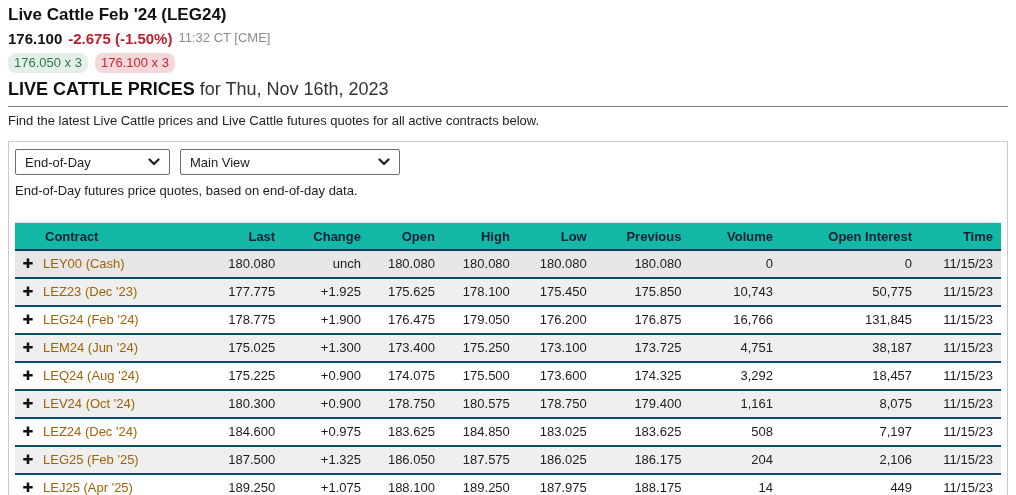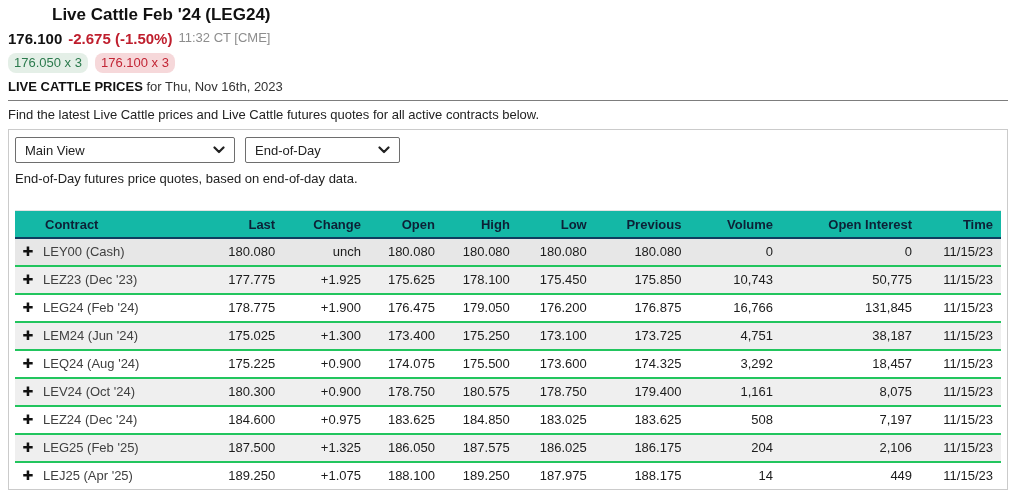--- a/index.html
+++ b/index.html
@@ -11,44 +11,43 @@
   }
   .wrap { padding: 4px 8px 0 8px; }
 
   
   .sym-title {
     font-size: 17px;
     font-weight: 700;
     color: #111;
     line-height: 21px;
     margin-bottom: 5px;
-    margin-left: 44px;
   }
   .price-line {
     display: flex;
     align-items: flex-start;
     gap: 6px;
     margin-bottom: 6px;
   }
   .last-price { font-size: 15px; font-weight: 700; color: #111; }
   .price-change { font-size: 15px; font-weight: 700; color: #bf1e2d; }
   .quote-time { font-size: 13px; color: #8d8d8d; }
   .bidask-line { display: flex; gap: 7px; margin-bottom: 6px; }
   .quote-box {
     font-size: 13px;
     line-height: 14px;
     padding: 3px 6px;
     border-radius: 8px;
   }
   .bid-box { color: #2b7a4d; background: #e4efe7; }
   .ask-box { color: #c22535; background: #f6d8da; }
-  .prices-for { font-size: 13px; color: #333; margin-bottom: 6px; }
+  .prices-for { font-size: 18px; color: #333; margin-bottom: 6px; }
   .prices-for b { color: #111; font-weight: 700; }
   .divider { border: none; border-top: 1px solid #7d7d7d; margin: 2px 0 6px 0; }
-  .intro { font-size: 13px; color: #222; margin-bottom: 6px; line-height: 16px; }
+  .intro { font-size: 13px; color: #222; margin-bottom: 12px; line-height: 16px; }
 
   
   .panel {
     border: 1px solid #cbcbcb;
     padding: 5px 6px 0 6px;
     background: #fff;
   }
   .controls-row { display: flex; gap: 10px; margin: 2px 0 8px 0; }
   .select-box {
     display: flex;
@@ -87,36 +86,36 @@
   }
   .quotes th.col-contract { text-align: left; padding-left: 30px; }
   .quotes td {
     text-align: right;
     padding: 5px 8px;
     line-height: 16px;
     color: #1c1c1c;
     white-space: nowrap;
     overflow: hidden;
   }
-  .quotes tbody tr { background: #fff; border-top: 2px solid #22c55e; }
+  .quotes tbody tr { background: #fff; border-top: 2px solid #0c4a6e; }
   .quotes tbody tr:first-child { border-top: none; background: #e7e7e7; }
   .quotes tbody tr:nth-child(even) { background: #efefef; }
   .quotes td.c-contract { text-align: left; padding-left: 5px; }
   .plus-icon {
     display: inline-block;
     width: 16px;
     margin-right: 7px;
     color: #111;
     font-weight: 700;
     font-size: 13px;
     text-align: center;
     cursor: pointer;
   }
   .contract-link {
-    color: #404040;
+    color: #a16207;
     text-decoration: none;
     cursor: pointer;
     text-align: center;
   }
   .chg-up { color: #1b7e45; }
   .chg-unch { color: #7038a8; }
 </style>
 </head>
 <body>
 
@@ -140,28 +139,28 @@
     <span>for Thu, Nov 16th, 2023</span>
   </div>
 
   <hr class="divider">
 
   <p class="intro">Find the latest Live Cattle prices and Live Cattle futures quotes for all active contracts below.</p>
 
   <div class="panel">
 
     <div class="controls-row">
-      <div class="select-box select-view">
-        <span>Main View</span>
+      <div class="select-box select-frequency">
+        <span>End-of-Day</span>
         <svg class="chevron" width="12" height="8" viewBox="0 0 12 8">
           <polyline points="1.5,1.5 6,6 10.5,1.5" fill="none" stroke="#222" stroke-width="2.2" stroke-linecap="round" stroke-linejoin="round"></polyline>
         </svg>
       </div>
-      <div class="select-box select-frequency">
-        <span>End-of-Day</span>
+      <div class="select-box select-view">
+        <span>Main View</span>
         <svg class="chevron" width="12" height="8" viewBox="0 0 12 8">
           <polyline points="1.5,1.5 6,6 10.5,1.5" fill="none" stroke="#222" stroke-width="2.2" stroke-linecap="round" stroke-linejoin="round"></polyline>
         </svg>
       </div>
     </div>
 
     <p class="panel-caption">End-of-Day futures price quotes, based on end-of-day data.</p>
 
     <table class="quotes">
       <colgroup>

